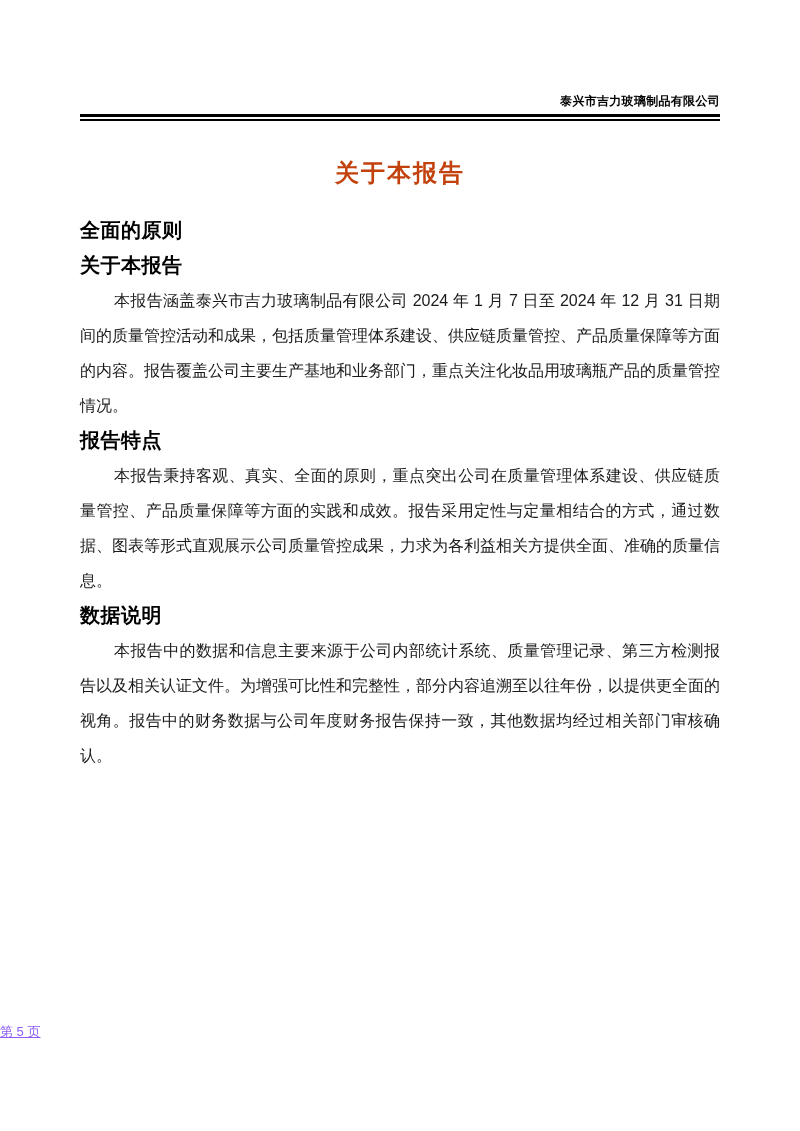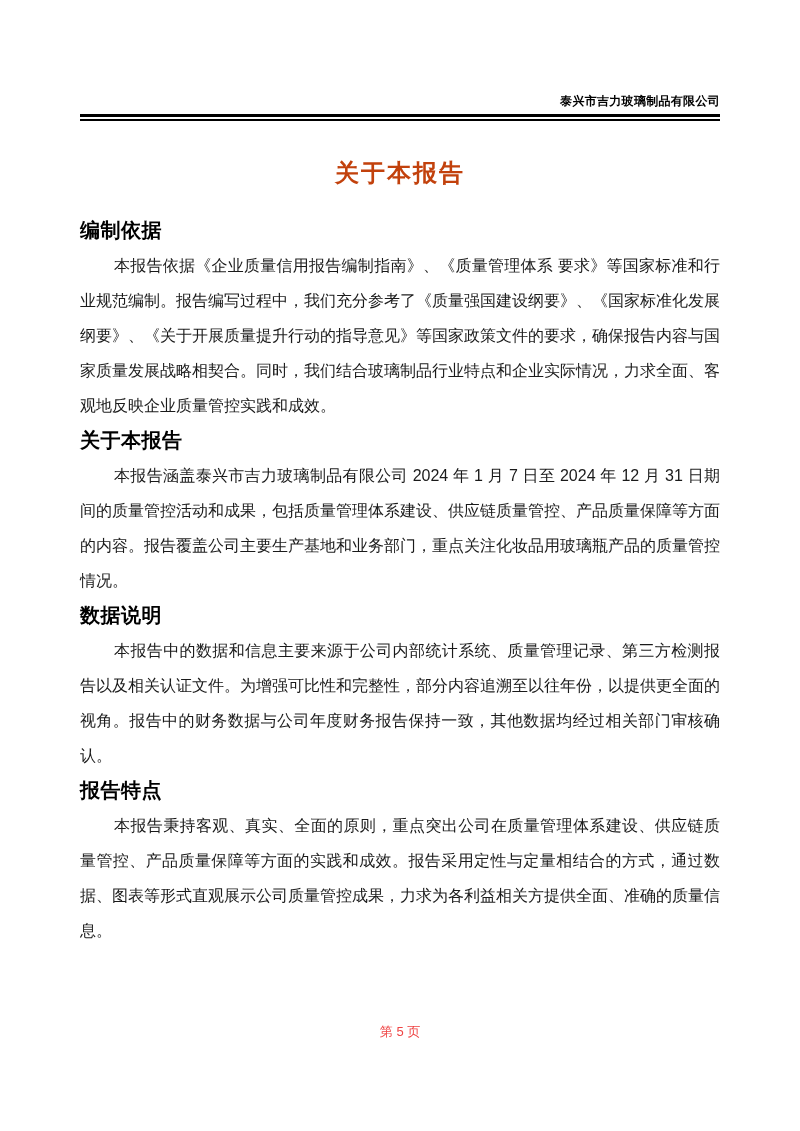--- a/index.html
+++ b/index.html
@@ -68,55 +68,54 @@
     line-height: 35px;
     text-align: justify;
     text-indent: 34px;
     color: #1a1a1a;
   }
   .page-footer {
     position: absolute;
     top: 1023px;
     left: 0;
     width: 800px;
-    text-align: center;
     font-size: 13px;
-    color: #ef4444;
+    color: #8b5cf6;
+    text-decoration: underline;
   }
 </style>
 </head>
 <body>
 
 <div class="page">
 
   <div class="header-company">泰兴市吉力玻璃制品有限公司</div>
 
   <div class="header-rule"></div>
 
   <h1 class="page-title">关于本报告</h1>
 
   <main class="doc-main">
 
     <section>
-      <h2>编制依据</h2>
-      <p>本报告依据《企业质量信用报告编制指南》、《质量管理体系 要求》等国家标准和行业规范编制。报告编写过程中，我们充分参考了《质量强国建设纲要》、《国家标准化发展纲要》、《关于开展质量提升行动的指导意见》等国家政策文件的要求，确保报告内容与国家质量发展战略相契合。同时，我们结合玻璃制品行业特点和企业实际情况，力求全面、客观地反映企业质量管控实践和成效。</p>
+      <h2>全面的原则</h2>
     </section>
 
     <section>
       <h2>关于本报告</h2>
       <p>本报告涵盖泰兴市吉力玻璃制品有限公司 2024 年 1 月 7 日至 2024 年 12 月 31 日期间的质量管控活动和成果，包括质量管理体系建设、供应链质量管控、产品质量保障等方面的内容。报告覆盖公司主要生产基地和业务部门，重点关注化妆品用玻璃瓶产品的质量管控情况。</p>
     </section>
 
     <section>
-      <h2>数据说明</h2>
-      <p>本报告中的数据和信息主要来源于公司内部统计系统、质量管理记录、第三方检测报告以及相关认证文件。为增强可比性和完整性，部分内容追溯至以往年份，以提供更全面的视角。报告中的财务数据与公司年度财务报告保持一致，其他数据均经过相关部门审核确认。</p>
+      <h2>报告特点</h2>
+      <p>本报告秉持客观、真实、全面的原则，重点突出公司在质量管理体系建设、供应链质量管控、产品质量保障等方面的实践和成效。报告采用定性与定量相结合的方式，通过数据、图表等形式直观展示公司质量管控成果，力求为各利益相关方提供全面、准确的质量信息。</p>
     </section>
 
     <section>
-      <h2>报告特点</h2>
-      <p>本报告秉持客观、真实、全面的原则，重点突出公司在质量管理体系建设、供应链质量管控、产品质量保障等方面的实践和成效。报告采用定性与定量相结合的方式，通过数据、图表等形式直观展示公司质量管控成果，力求为各利益相关方提供全面、准确的质量信息。</p>
+      <h2>数据说明</h2>
+      <p>本报告中的数据和信息主要来源于公司内部统计系统、质量管理记录、第三方检测报告以及相关认证文件。为增强可比性和完整性，部分内容追溯至以往年份，以提供更全面的视角。报告中的财务数据与公司年度财务报告保持一致，其他数据均经过相关部门审核确认。</p>
     </section>
 
   </main>
 
   <div class="page-footer">第 5 页</div>
 
 </div>
 
 </body></html>

